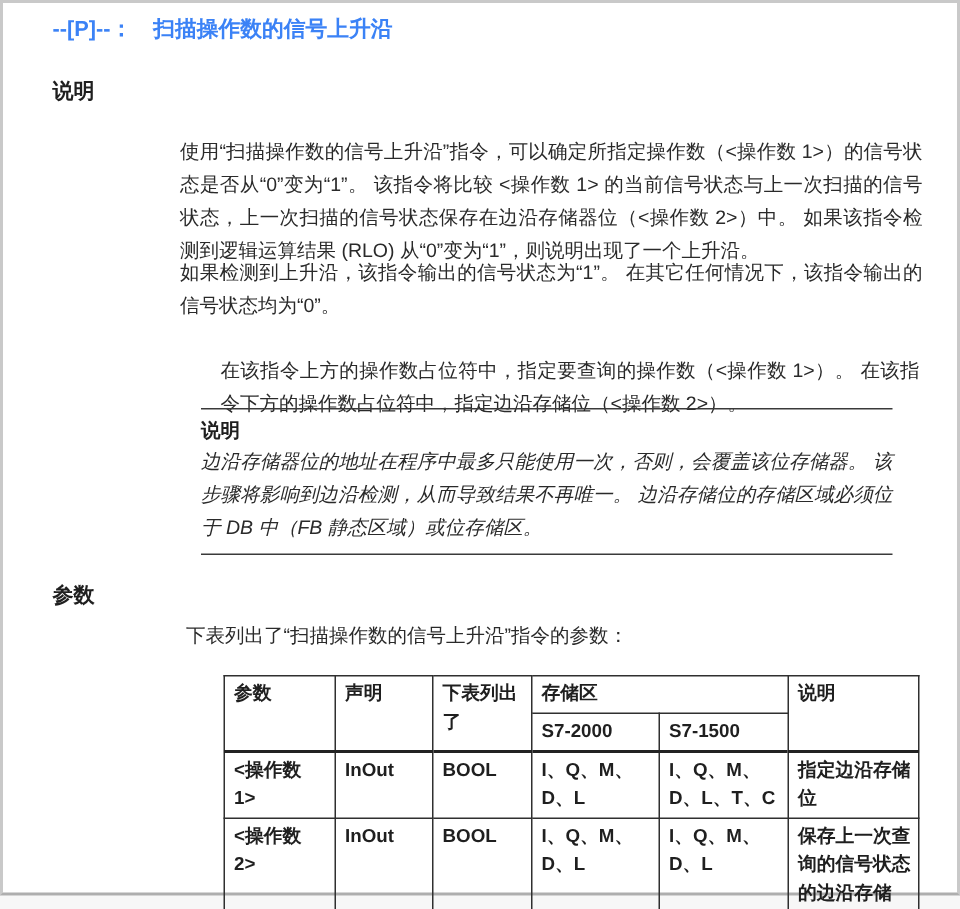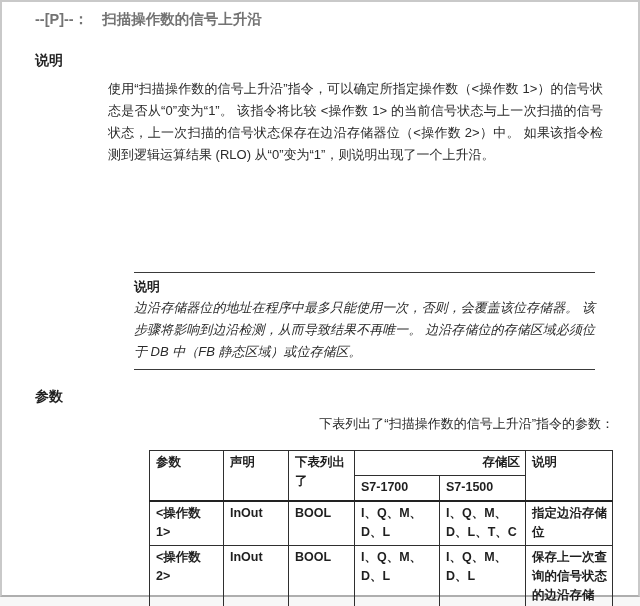--- a/index.html
+++ b/index.html
@@ -24,37 +24,37 @@
     box-sizing: border-box;
     background: #ffffff;
     border: 2px solid #c9c9c9;
     border-bottom: 2px solid #aeaeae;
   }
   .title {
     position: absolute;
     left: 33px; top: 8px;
     font-size: 14.5px;
     font-weight: bold;
-    color: #737373;
+    color: #3b82f6;
     white-space: nowrap;
     text-align: center;
   }
   .title .title-text { margin-left: 14px; }
   .heading {
     position: absolute;
     left: 33px;
     font-size: 14px;
     font-weight: bold;
     color: #1f1f1f;
   }
   .h-desc   { top: 50px; }
   .h-params { top: 386px; }
   .para {
     position: absolute;
-    margin: 0;
+    margin: 12px;
     font-size: 13px;
     line-height: 22px;
     text-align: justify;
     color: #2a2a2a;
   }
   .p1 { left: 106px; top: 76px;  width: 495px; }
   .p2 { left: 106px; top: 157px; width: 495px; }
   .p3 { left: 133px; top: 222px; width: 466px; }
   .note {
     position: absolute;
@@ -79,21 +79,20 @@
     font-style: italic;
   }
   .intro {
     position: absolute;
     left: 122px; top: 412px;
     margin: 0;
     width: 490px;
     font-size: 13px;
     line-height: 20px;
     color: #2a2a2a;
-    text-align: right;
   }
   .ptable {
     position: absolute;
     left: 147px; top: 448px;
     width: 463px;
     border-collapse: collapse;
     table-layout: fixed;
     font-size: 12.5px;
     line-height: 19px;
     color: #1f1f1f;
@@ -101,36 +100,38 @@
   .ptable th, .ptable td {
     border: 1px solid #2f2f2f;
     padding: 2px 5px 3px 6px;
     vertical-align: top;
     text-align: left;
     overflow: hidden;
   }
   .ptable thead th { font-weight: bold; }
   .ptable thead { border-bottom: 2px solid #222222; }
   .ptable .thick-bottom { border-bottom: 2px solid #222222; }
-  .ptable .center { text-align: right; border-radius: 10px; }
+  .ptable .center { text-align: left; border-radius: 10px; }
   .ptable tbody td { font-weight: bold; }
 </style>
 </head>
 <body>
 
 <div class="canvas">
   <div class="page">
 
     <div class="title">
       <span>--[P]--：</span><span class="title-text">扫描操作数的信号上升沿</span>
     </div>
 
     <div class="heading h-desc">说明</div>
 
     <p class="para p1">使用“扫描操作数的信号上升沿”指令，可以确定所指定操作数（&lt;操作数 1&gt;）的信号状态是否从“0”变为“1”。 该指令将比较 &lt;操作数 1&gt; 的当前信号状态与上一次扫描的信号状态，上一次扫描的信号状态保存在边沿存储器位（&lt;操作数 2&gt;）中。 如果该指令检测到逻辑运算结果 (RLO) 从“0”变为“1”，则说明出现了一个上升沿。</p>
+    <p class="para p2">如果检测到上升沿，该指令输出的信号状态为“1”。 在其它任何情况下，该指令输出的信号状态均为“0”。</p>
+    <p class="para p3">在该指令上方的操作数占位符中，指定要查询的操作数（&lt;操作数 1&gt;）。 在该指令下方的操作数占位符中，指定边沿存储位（&lt;操作数 2&gt;）。</p>
 
     <div class="note">
       <div class="note-h">说明</div>
       <p class="note-t">边沿存储器位的地址在程序中最多只能使用一次，否则，会覆盖该位存储器。 该步骤将影响到边沿检测，从而导致结果不再唯一。 边沿存储位的存储区域必须位于 DB 中（FB 静态区域）或位存储区。</p>
     </div>
 
     <div class="heading h-params">参数</div>
 
     <p class="intro">下表列出了“扫描操作数的信号上升沿”指令的参数：</p>
 
@@ -145,21 +146,21 @@
       </colgroup>
       <thead>
         <tr>
           <th rowspan="2" class="thick-bottom">参数</th>
           <th rowspan="2" class="thick-bottom">声明</th>
           <th rowspan="2" class="thick-bottom">下表列出了</th>
           <th colspan="2" class="center">存储区</th>
           <th rowspan="2" class="thick-bottom">说明</th>
         </tr>
         <tr>
-          <th class="thick-bottom">S7-1700</th>
+          <th class="thick-bottom">S7-2000</th>
           <th class="thick-bottom">S7-1500</th>
         </tr>
       </thead>
       <tbody>
         <tr>
           <td>&lt;操作数 1&gt;</td>
           <td>InOut</td>
           <td>BOOL</td>
           <td>I、Q、M、D、L</td>
           <td>I、Q、M、D、L、T、C</td>

